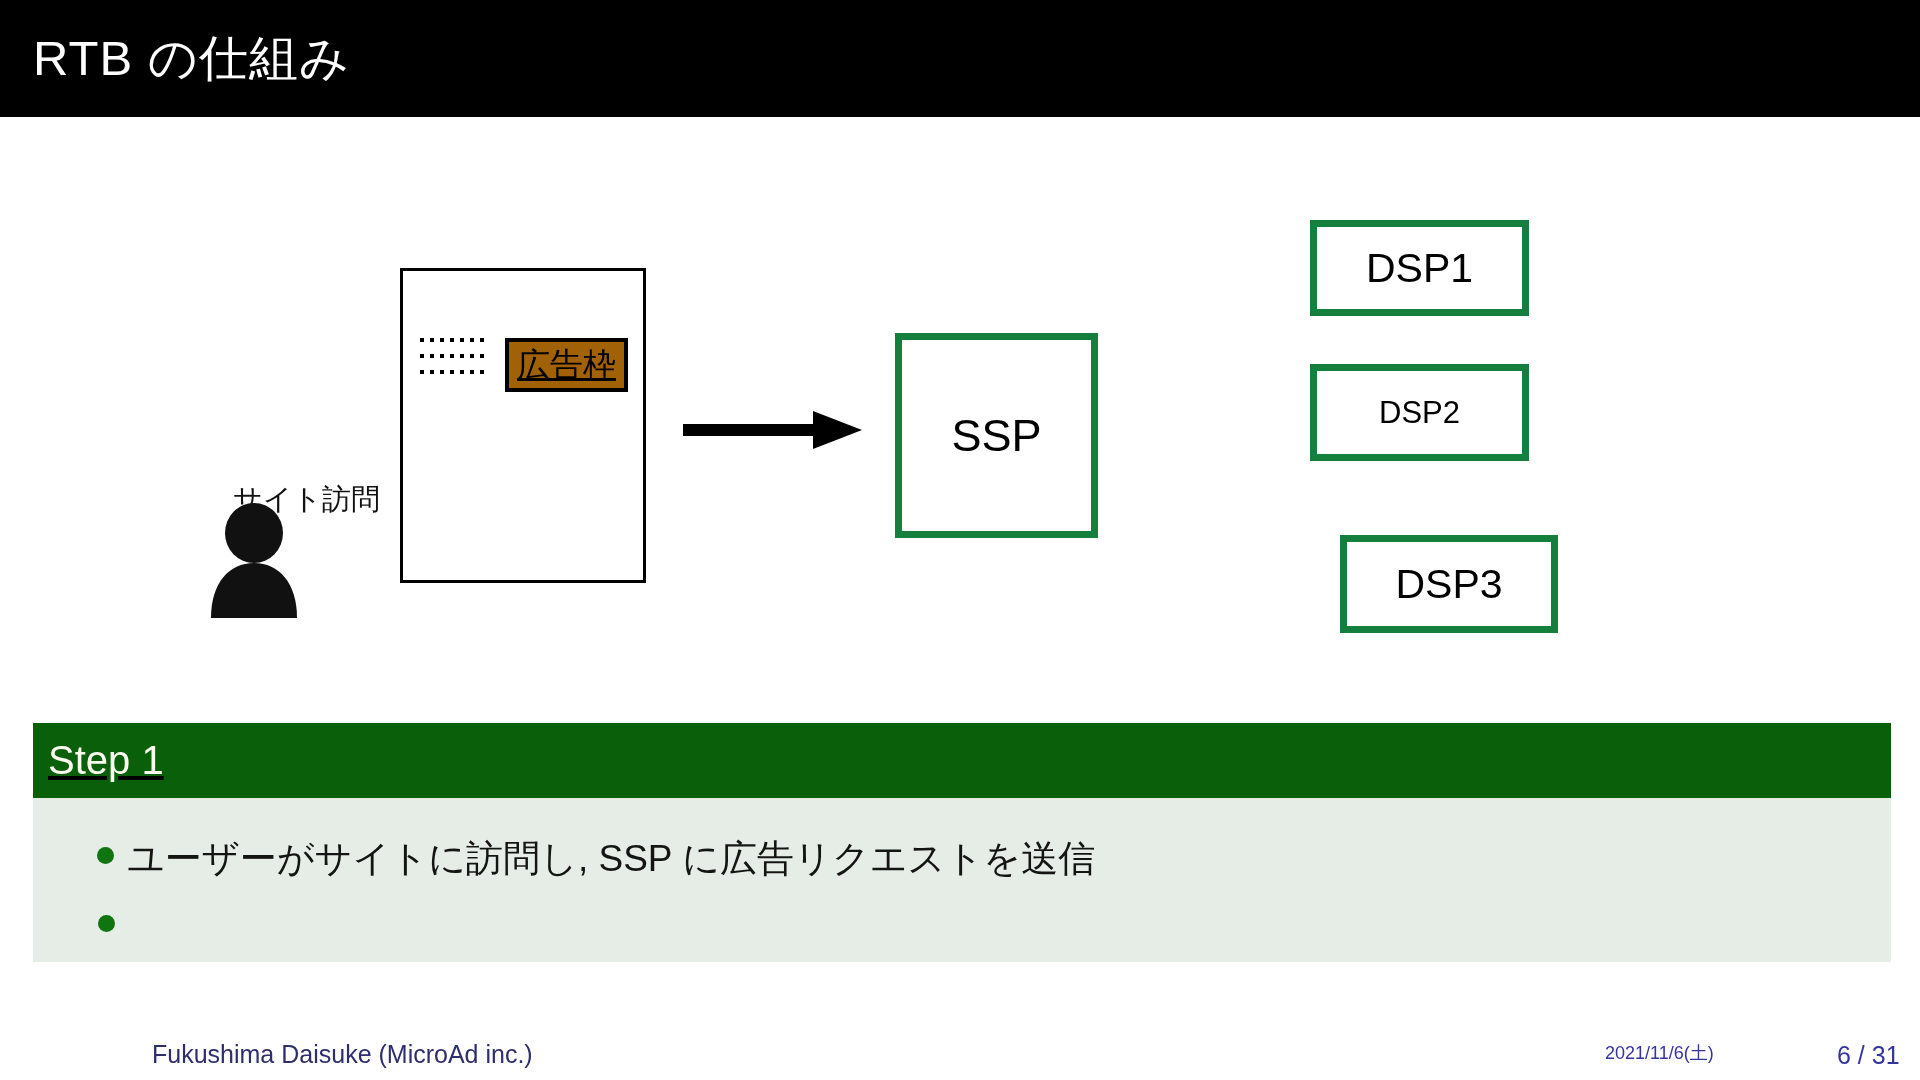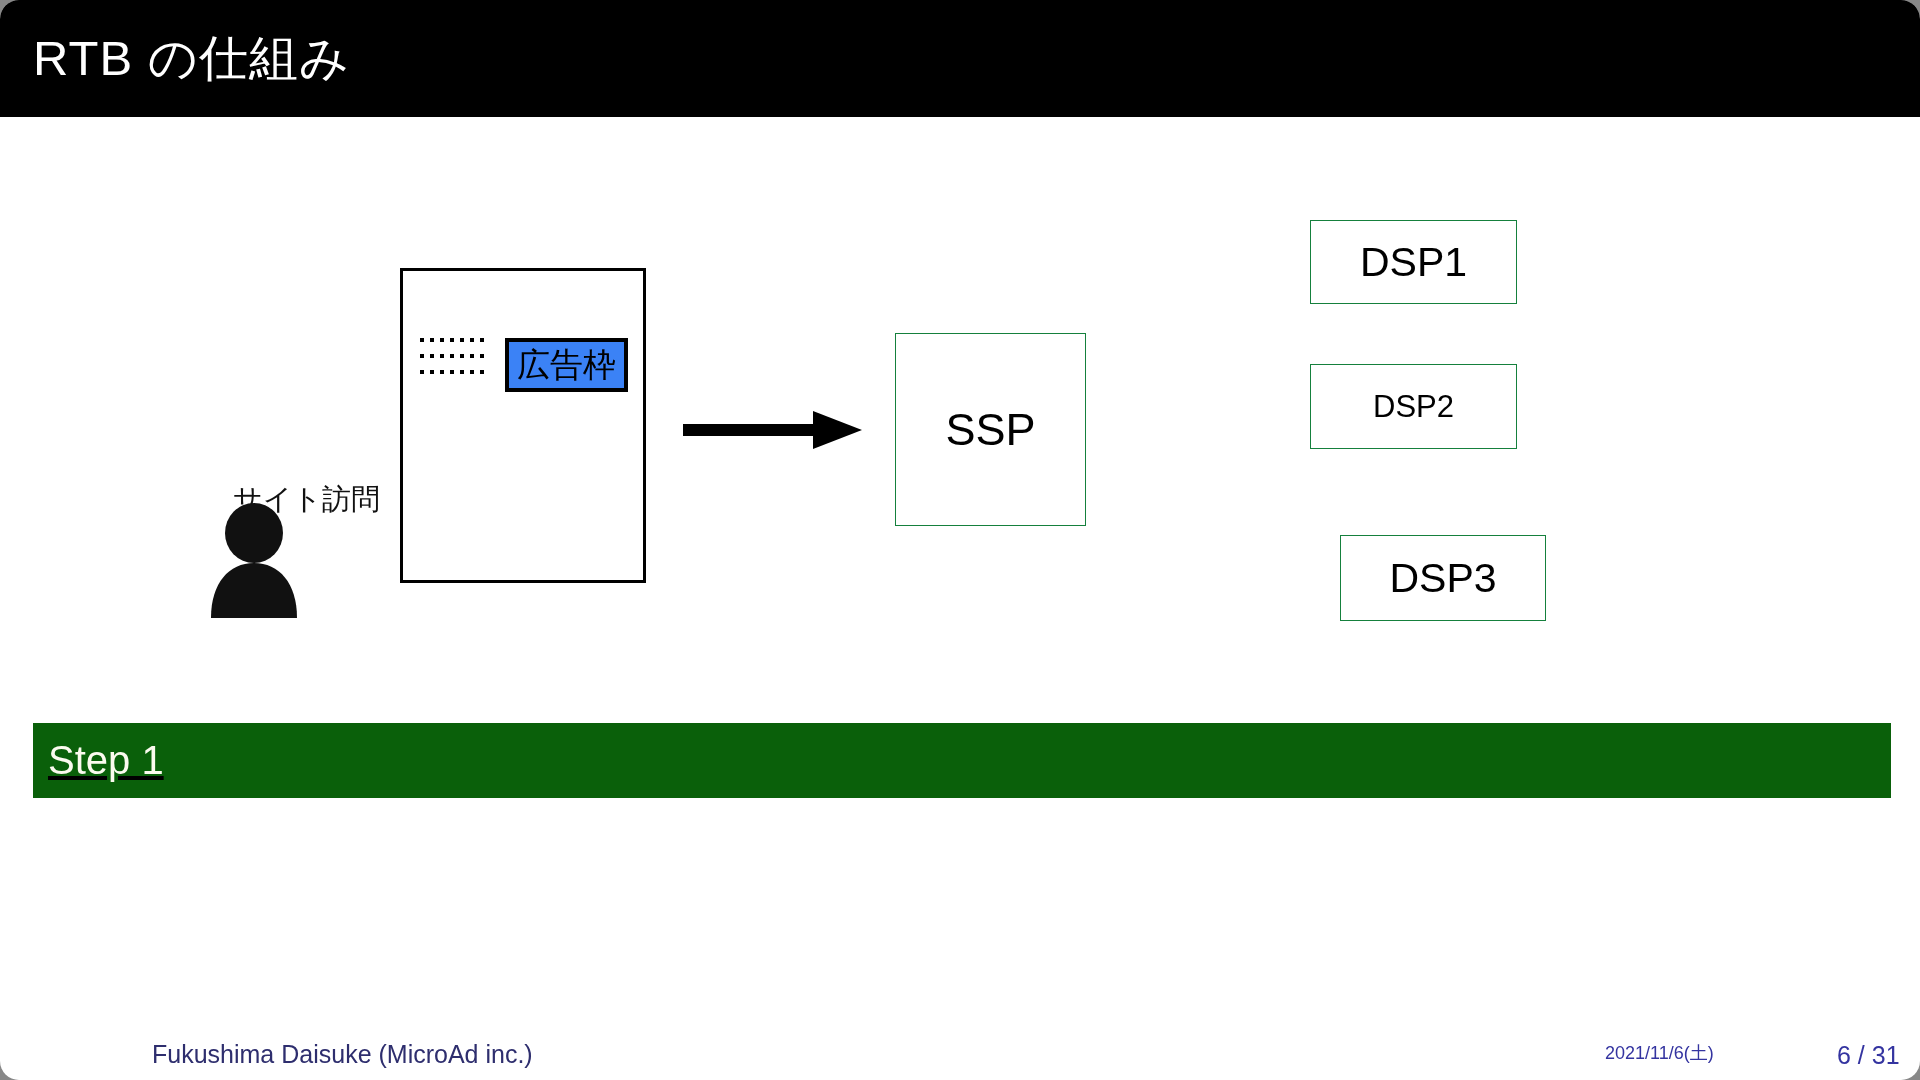--- a/index.html
+++ b/index.html
@@ -1,18 +1,18 @@
 <!DOCTYPE html>
 <html><head>
 <meta charset="utf-8">
 <style>
   html,body{margin:0;padding:0;background:#888;}
   .slide{
     position:relative;width:1920px;height:1080px;background:#ffffff;
-    font-family:"Liberation Sans", sans-serif;overflow:hidden;border-radius:19px;
+    font-family:"Liberation Sans", sans-serif;overflow:hidden;
   }
   
   .titlebar{
     position:absolute;left:0;top:0;width:1920px;height:117px;
     background:#000000;display:flex;align-items:center;
   }
   .titlebar .title{
     color:#ffffff;font-size:49px;margin-left:33px;letter-spacing:1px;font-weight:400;
   }
   
@@ -20,31 +20,31 @@
     position:absolute;left:400px;top:268px;width:240px;height:309px;
     border:3px solid #000;background:#fff;
   }
   .dot-lines{position:absolute;left:420px;top:338px;width:70px;}
   .dot-line{
     width:68px;height:4px;margin-bottom:12px;
     background:repeating-linear-gradient(to right,#000 0 4px,transparent 4px 10px);
   }
   .adslot-box{
     position:absolute;left:505px;top:338px;width:115px;height:46px;
-    border:4px solid #000;background:#3b82f6;
-    display:flex;align-items:center;justify-content:center;
+    border:4px solid #000;background:#a16207;
+    display:flex;align-items:center;justify-content:center;text-decoration:underline;
   }
   .adslot-box .lbl{font-size:33px;color:#000;}
   .visitor-label{
     position:absolute;left:233px;top:452px;font-size:29px;color:#111;margin-top:28px;
   }
   .person{position:absolute;left:207px;top:502px;}
   .arrow{position:absolute;left:681px;top:404px;}
   .node{
-    position:absolute;border:1px solid #15803d;background:#fff;
+    position:absolute;border:7px solid #15803d;background:#fff;
     display:flex;align-items:center;justify-content:center;color:#000;
   }
   .ssp-box{left:895px;top:333px;width:189px;height:191px;font-size:45px;justify-content:center;}
   .dsp1-box{left:1310px;top:220px;width:205px;height:82px;font-size:41px;}
   .dsp2-box{left:1310px;top:364px;width:205px;height:83px;font-size:31px;}
   .dsp3-box{left:1310px;top:535px;width:204px;height:84px;font-size:41px;margin-left:30px;}
   
   .step-block{position:absolute;left:33px;top:723px;width:1858px;text-decoration:underline;}
   .step-head{
     height:75px;background:#0a600a;display:flex;align-items:center;
@@ -119,19 +119,25 @@
     <span>DSP2</span>
   </div>
   <div class="node dsp3-box">
     <span>DSP3</span>
   </div>
 
   <div class="step-block">
     <div class="step-head">
       <span class="step-title">Step 1</span>
     </div>
+    <div class="step-body">
+      <span class="bullet-dot b1-dot"></span>
+      <span class="bullet-text">ユーザーがサイトに訪問し, SSP に広告リクエストを送信</span>
+      <span class="bullet-dot b2-dot"></span>
+      <span class="bullet-text-2"></span>
+    </div>
   </div>
 
   <div class="footer-author">Fukushima Daisuke  (MicroAd inc.)</div>
   <div class="footer-date">2021/11/6(土)</div>
   <div class="footer-page">6 / 31</div>
 
 </div>
 
 </body></html>

